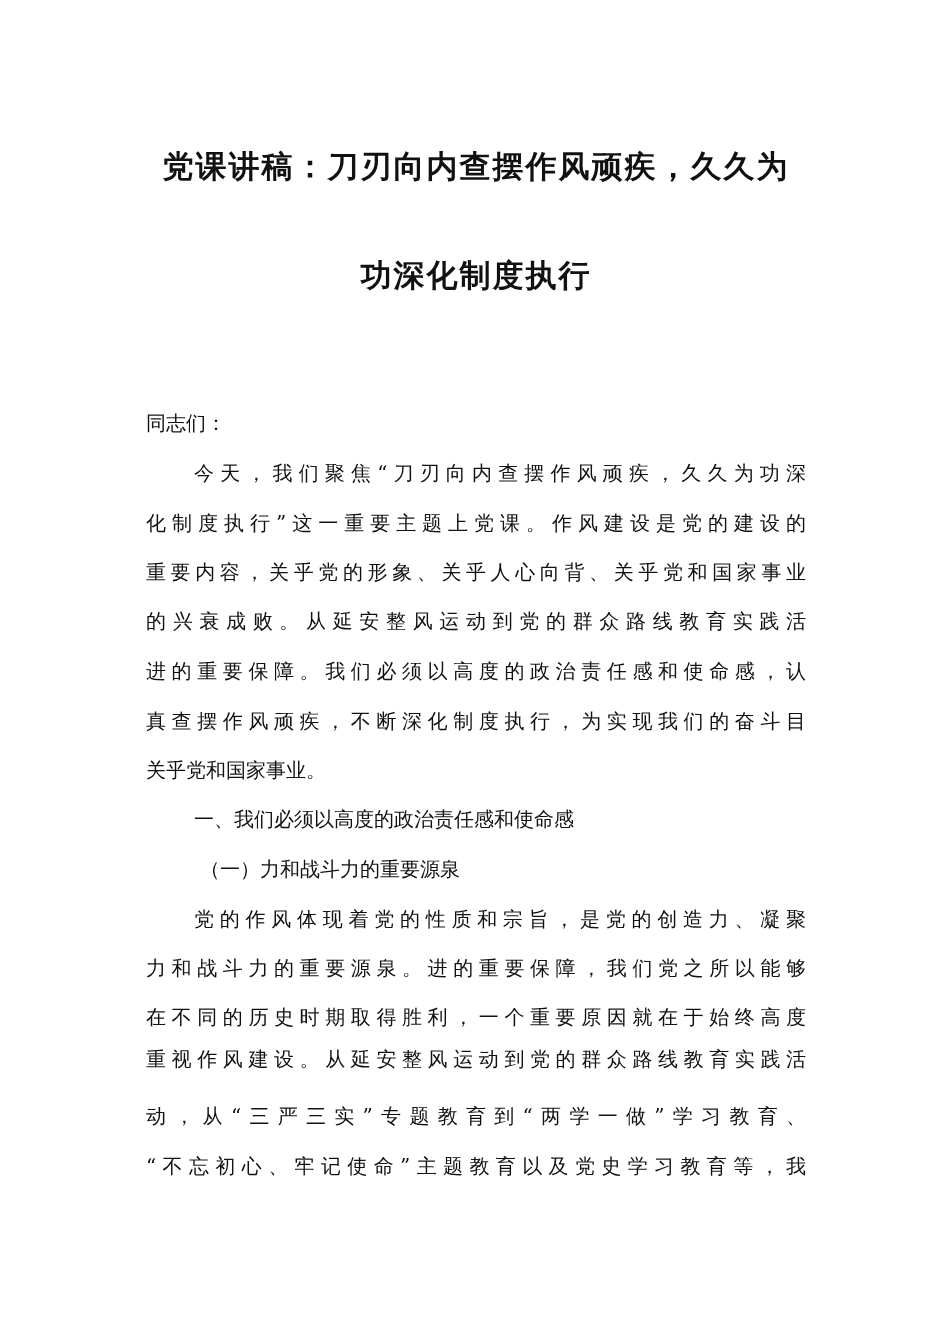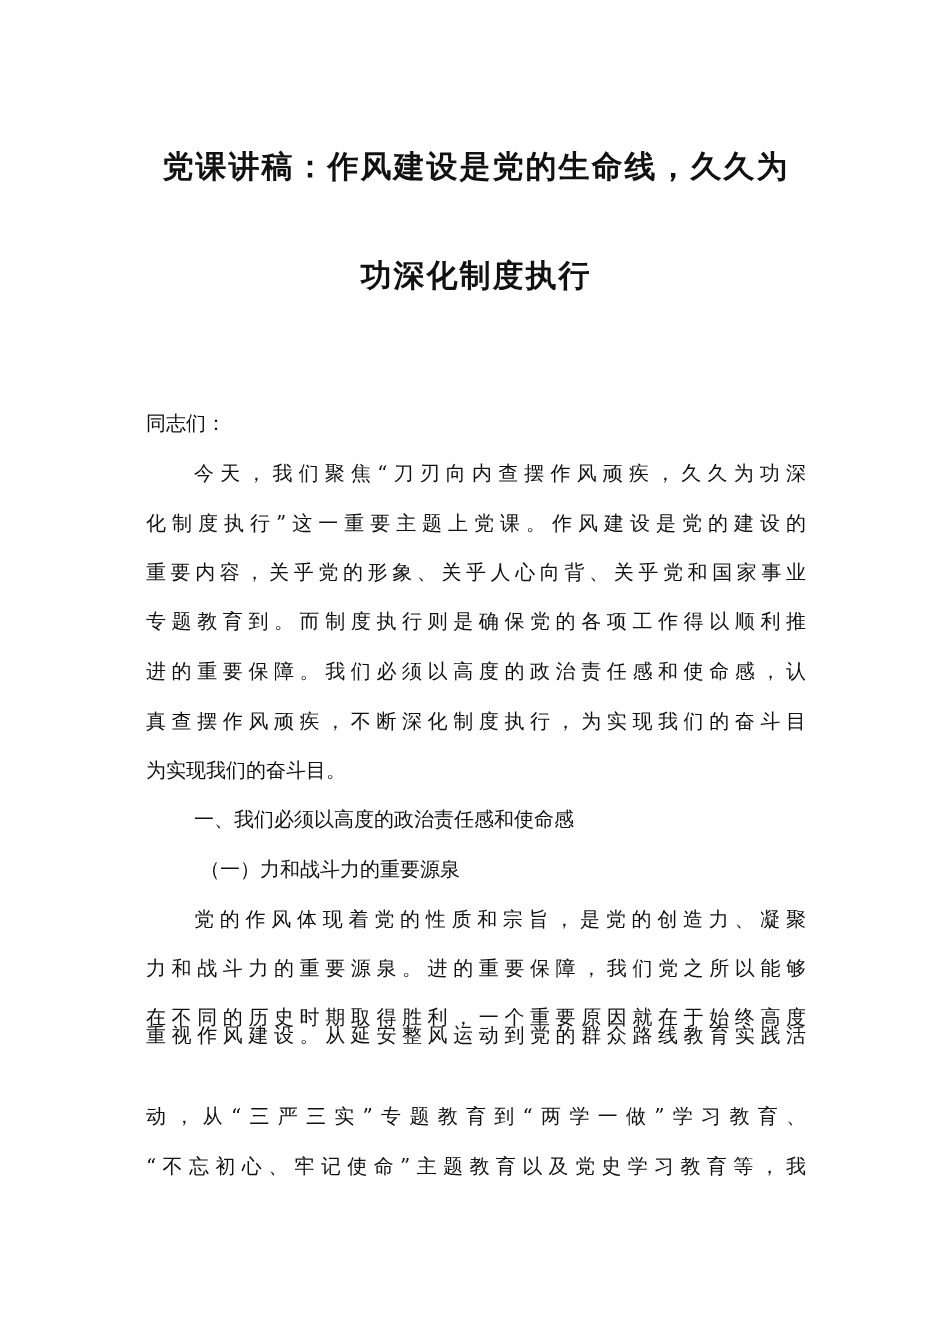--- a/index.html
+++ b/index.html
@@ -14,35 +14,35 @@
   .line { position:absolute; left:0; width:660px; font-size:20px; line-height:30px;
           white-space:nowrap; text-align:justify; text-align-last:justify; letter-spacing:0; }
   .line.last { text-align-last:left; }
   .indent { padding-left:48px; box-sizing:border-box; }
   .indent2 { padding-left:54px; box-sizing:border-box; }
 </style>
 </head>
 <body>
 
 <div class="page">
-  <div class="title-line t1">党课讲稿：作风建设是党的生命线，久久为</div>
+  <div class="title-line t1">党课讲稿：刀刃向内查摆作风顽疾，久久为</div>
   <div class="title-line t2">功深化制度执行</div>
 
   <div class="line last" style="top:408px">同志们：</div>
 
   <div class="line indent" style="top:458px">今天，我们聚焦“刀刃向内查摆作风顽疾，久久为功深</div>
   <div class="line" style="top:508px">化制度执行”这一重要主题上党课。作风建设是党的建设的</div>
   <div class="line" style="top:557px">重要内容，关乎党的形象、关乎人心向背、关乎党和国家事业</div>
-  <div class="line" style="top:606px">专题教育到。而制度执行则是确保党的各项工作得以顺利推</div>
+  <div class="line" style="top:606px">的兴衰成败。从延安整风运动到党的群众路线教育实践活</div>
   <div class="line" style="top:656px">进的重要保障。我们必须以高度的政治责任感和使命感，认</div>
   <div class="line" style="top:706px">真查摆作风顽疾，不断深化制度执行，为实现我们的奋斗目</div>
-  <div class="line last" style="top:755px">为实现我们的奋斗目。</div>
+  <div class="line last" style="top:755px">关乎党和国家事业。</div>
 
   <div class="line last indent" style="top:804px">一、我们必须以高度的政治责任感和使命感</div>
   <div class="line last indent2" style="top:854px">（一）力和战斗力的重要源泉</div>
 
   <div class="line indent" style="top:904px">党的作风体现着党的性质和宗旨，是党的创造力、凝聚</div>
   <div class="line" style="top:953px">力和战斗力的重要源泉。进的重要保障，我们党之所以能够</div>
   <div class="line" style="top:1002px">在不同的历史时期取得胜利，一个重要原因就在于始终高度</div>
-  <div class="line" style="top:1020px">重视作风建设。从延安整风运动到党的群众路线教育实践活</div>
+  <div class="line" style="top:1044px">重视作风建设。从延安整风运动到党的群众路线教育实践活</div>
   <div class="line" style="top:1101px">动，从“三严三实”专题教育到“两学一做”学习教育、</div>
   <div class="line" style="top:1151px">“不忘初心、牢记使命”主题教育以及党史学习教育等，我</div>
 </div>
 
 </body></html>

